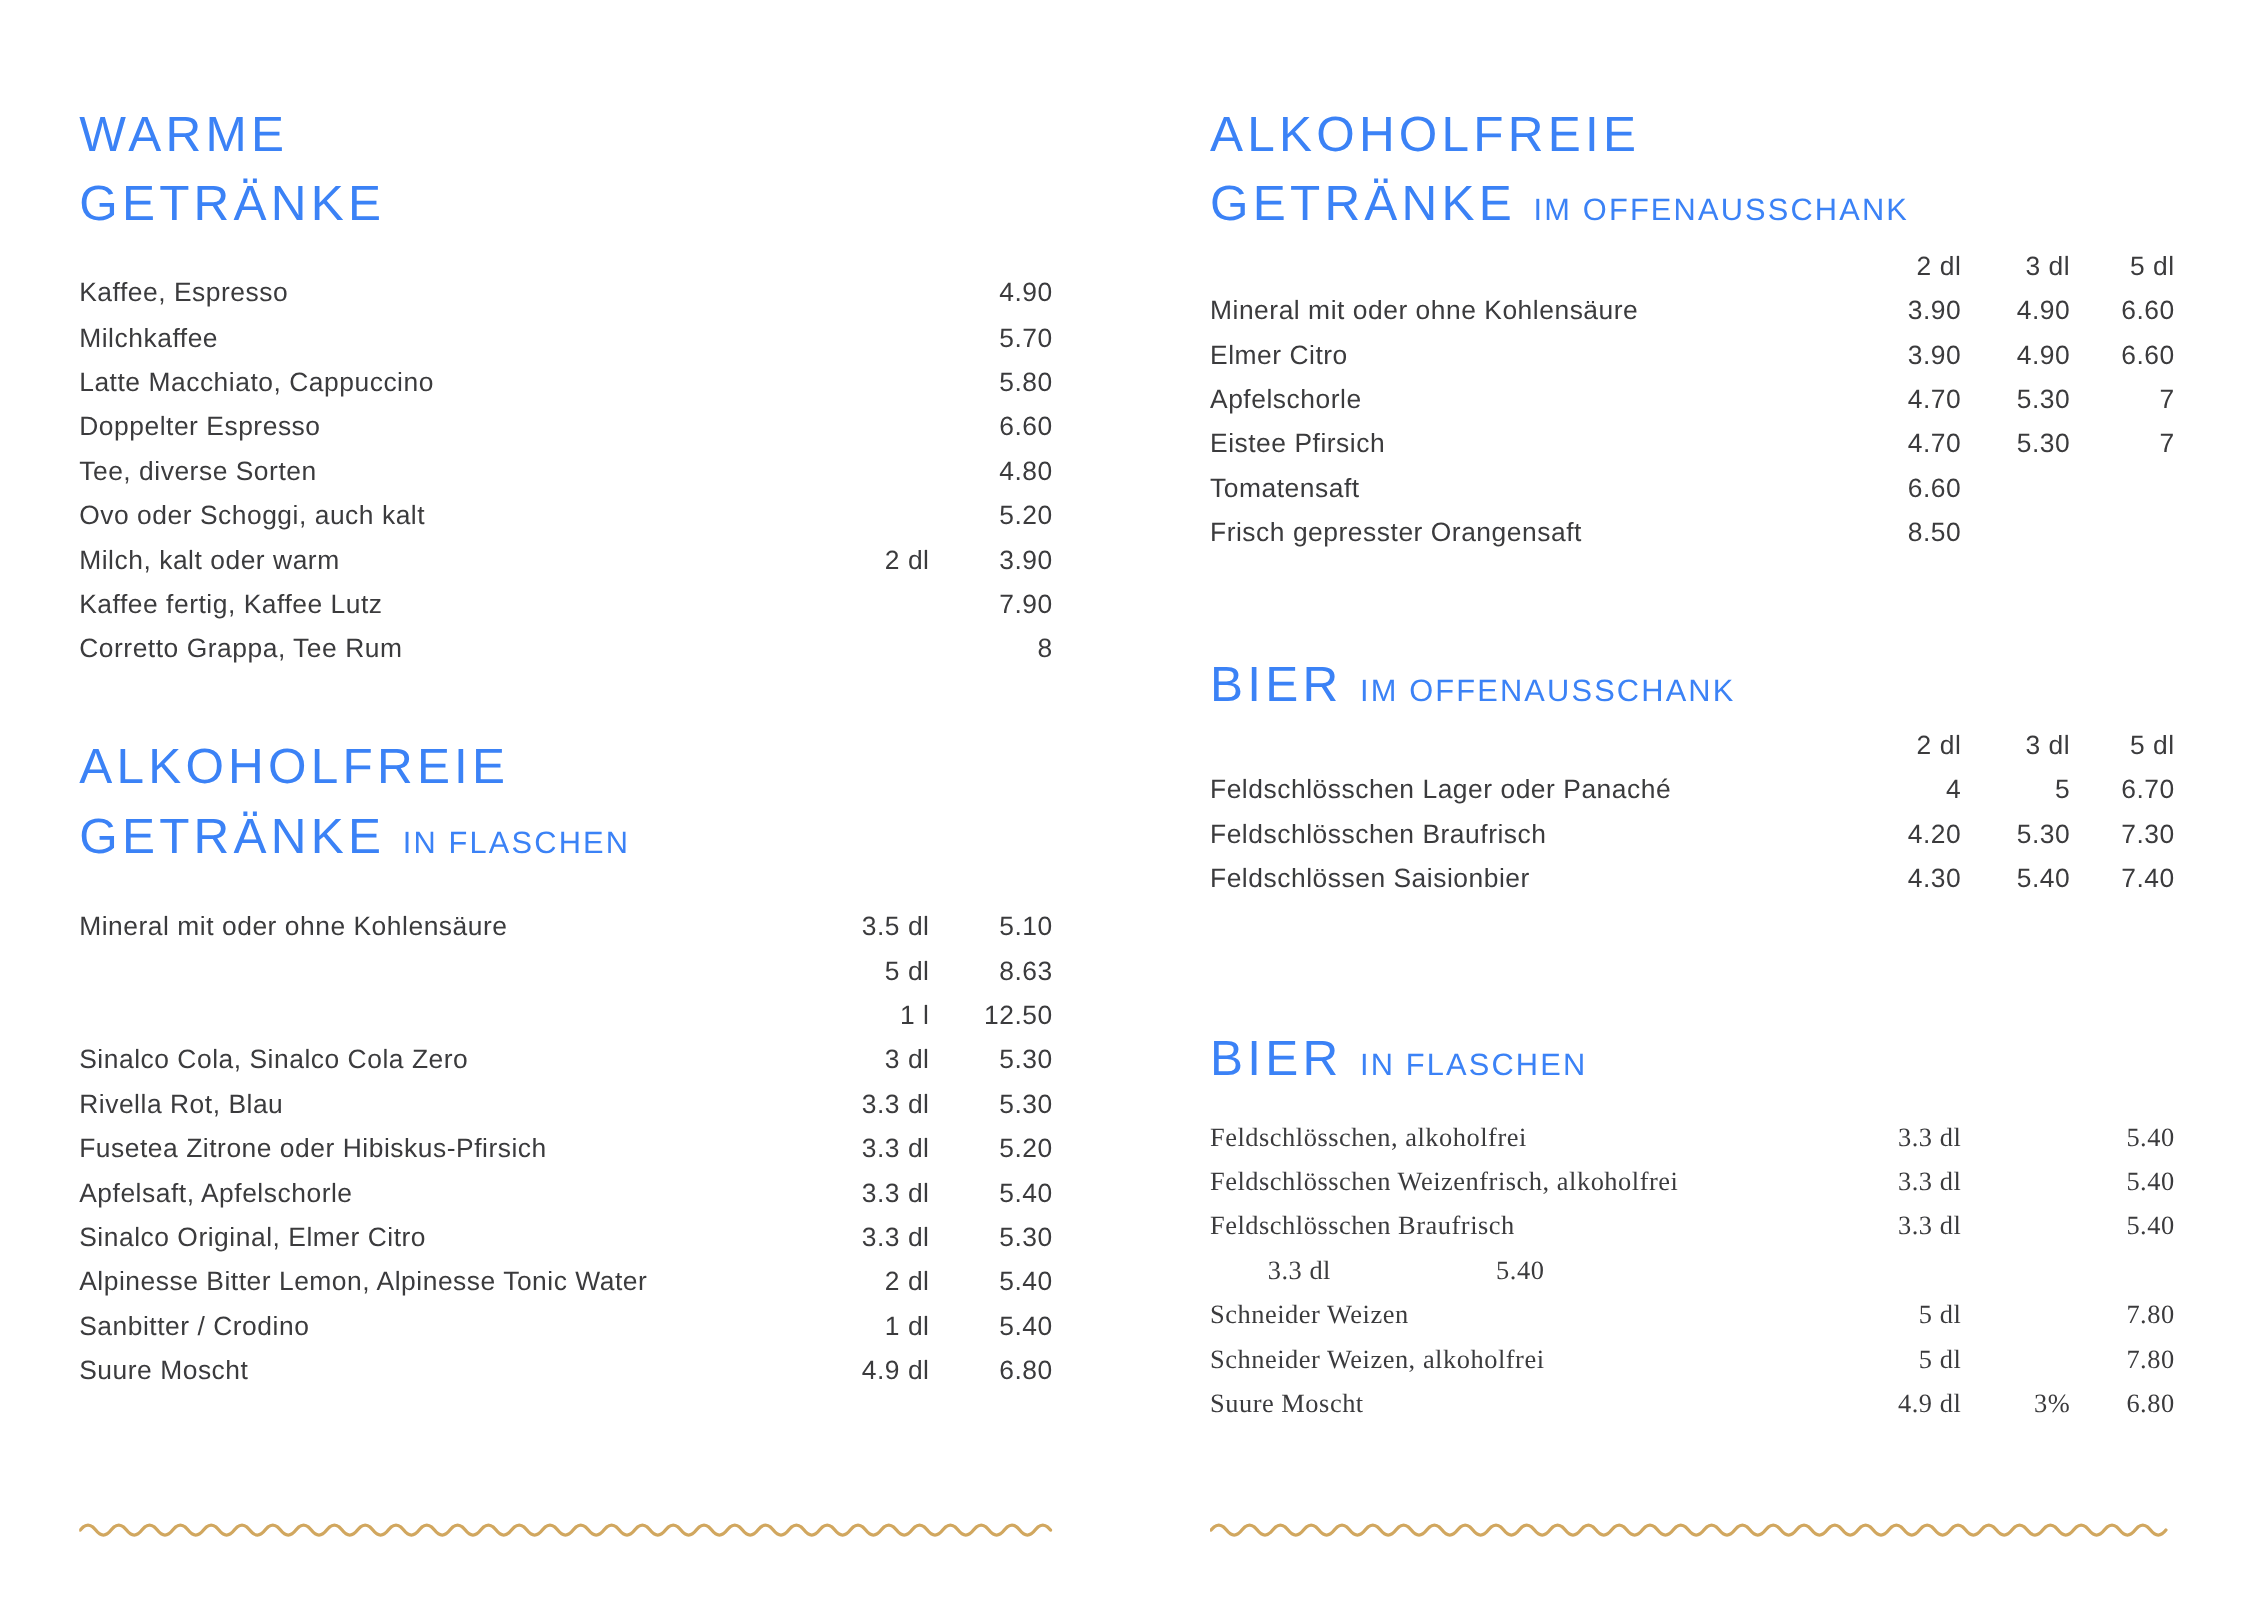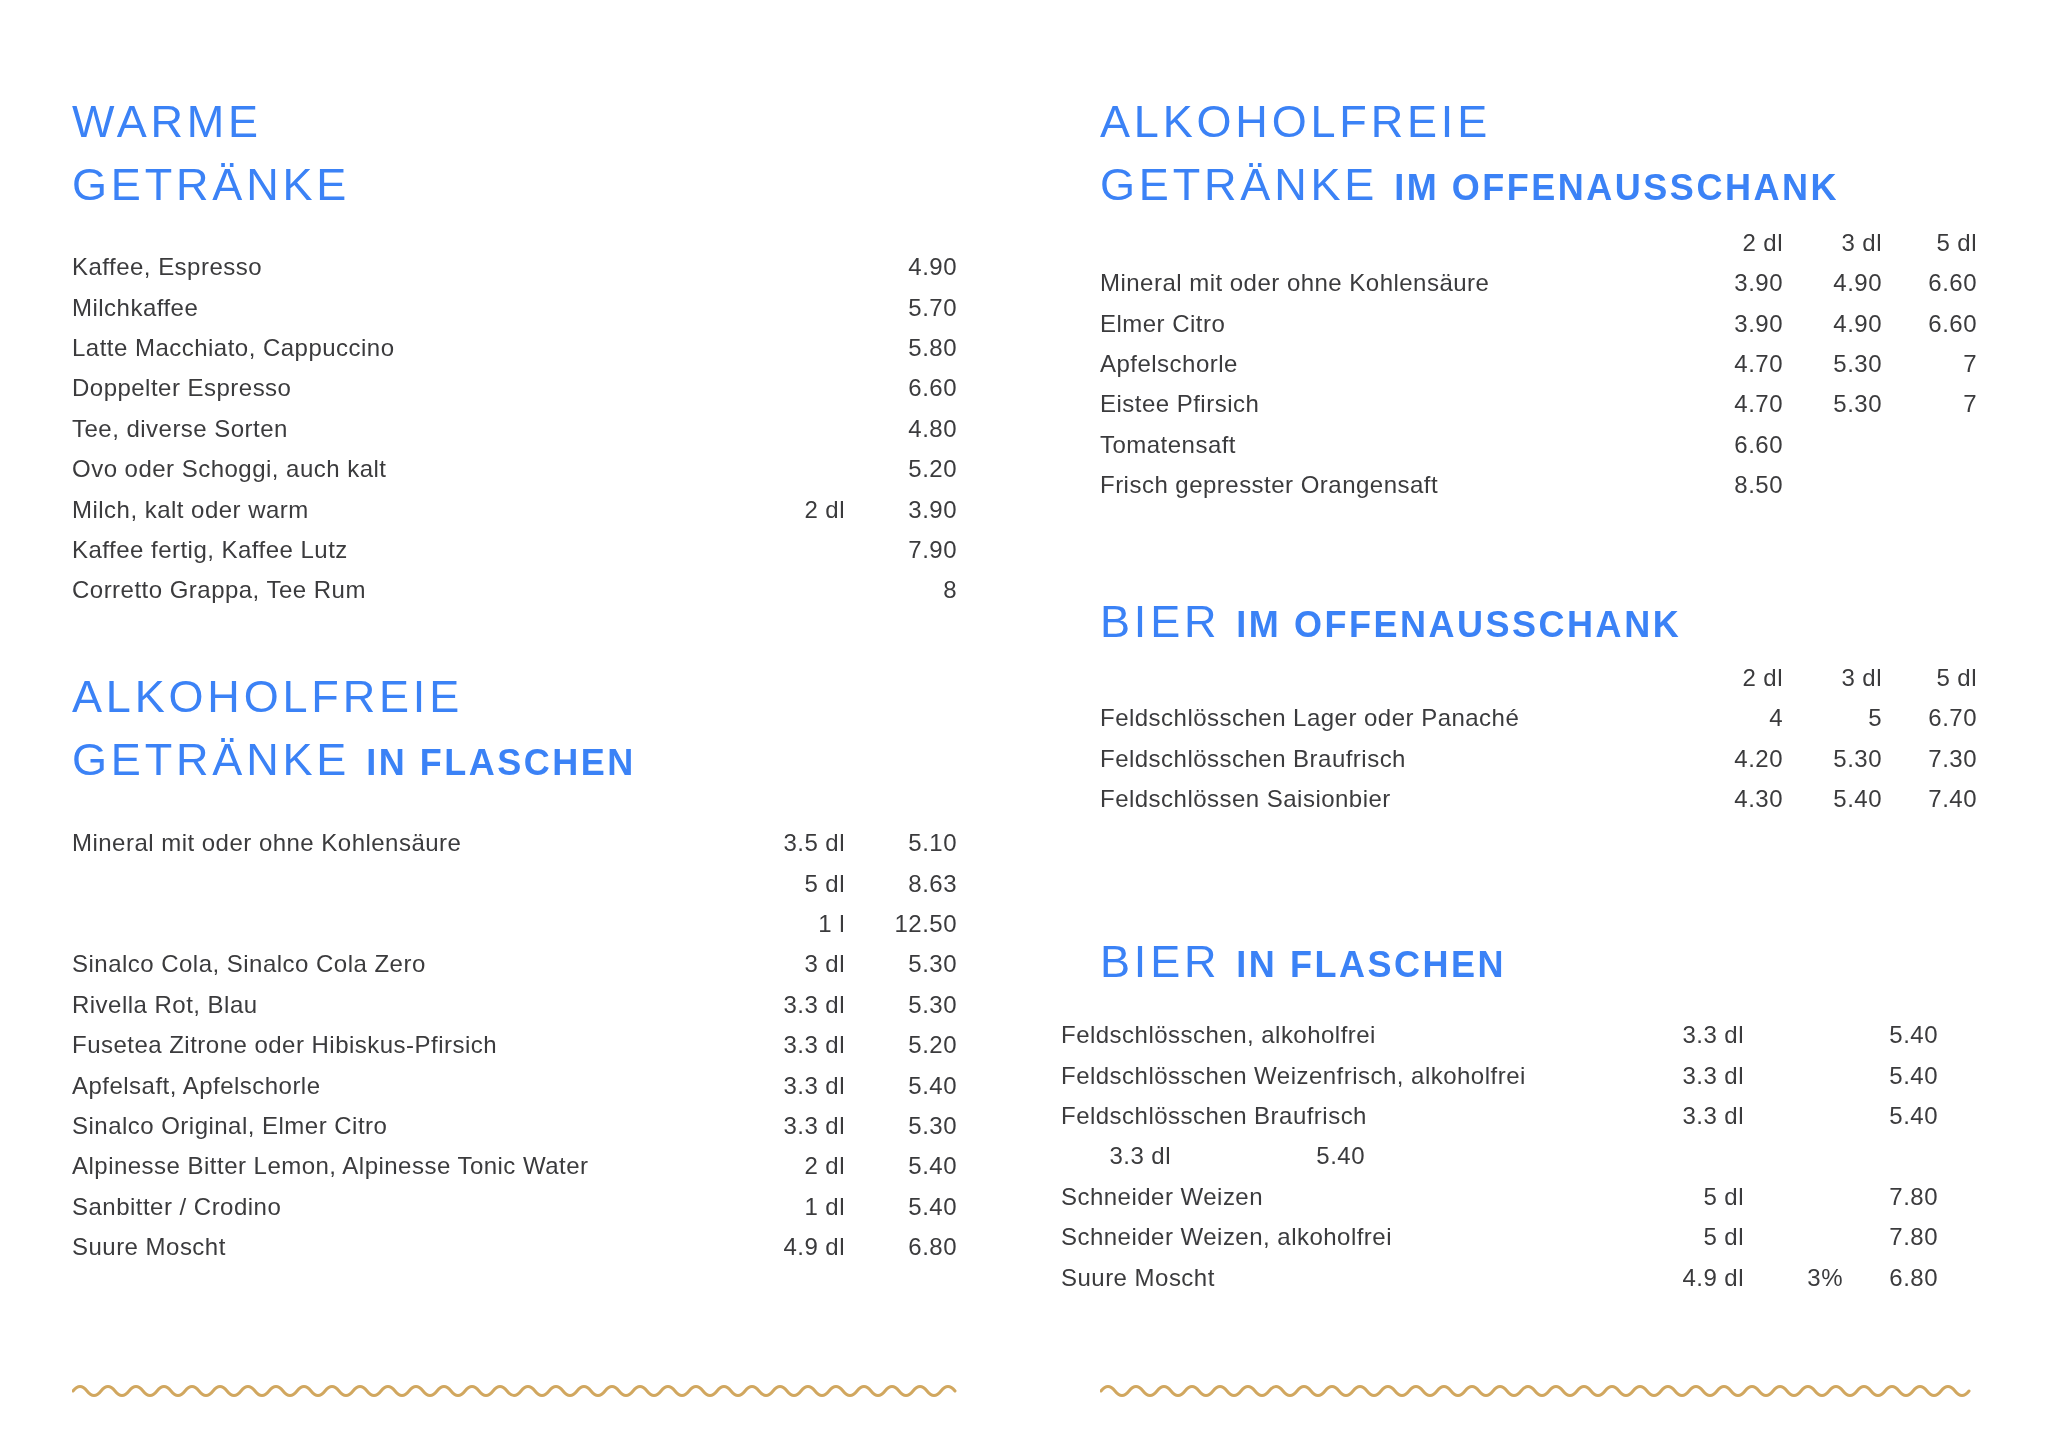--- a/index.html
+++ b/index.html
@@ -14,24 +14,23 @@
     position:absolute;
     margin:0;
     font-weight:300;
     font-size:45px;
     line-height:63px;
     letter-spacing:0.085em;
     color:#3b82f6;
     white-space:nowrap;
   }
   .subtitle {
-    font-size:36px;
+    font-size:28px;
     letter-spacing:0.07em;
     margin-left:16px;
-    font-weight:bold;
   }
   .list { position:absolute; }
   .row {
     display:flex;
     align-items:center;
     height:40.4px;
     font-size:24px;
     letter-spacing:0.02em;
     color:#3b3b3d;
     white-space:nowrap;
@@ -284,21 +283,21 @@
         <span class="c1">4.30</span>
         <span class="c2">5.40</span>
         <span class="c3">7.40</span>
       </div>
     </div>
 
   <h2 class="heading" style="left:1100px; top:930px;">
     <span>BIER</span><span class="subtitle">IN FLASCHEN</span>
   </h2>
 
-  <div class="list" style="left:1061px; top:1015px; width:877px;">
+  <div class="list" style="left:1100px; top:1015px; width:877px;font-family:Liberation Serif, serif;">
 
       <div class="row">
         <span class="name">Feldschlösschen, alkoholfrei</span>
         <span class="c1">3.3 dl</span>
         <span class="c2"></span>
         <span class="c3">5.40</span>
       </div>
 
       <div class="row">
         <span class="name">Feldschlösschen Weizenfrisch, alkoholfrei</span>

